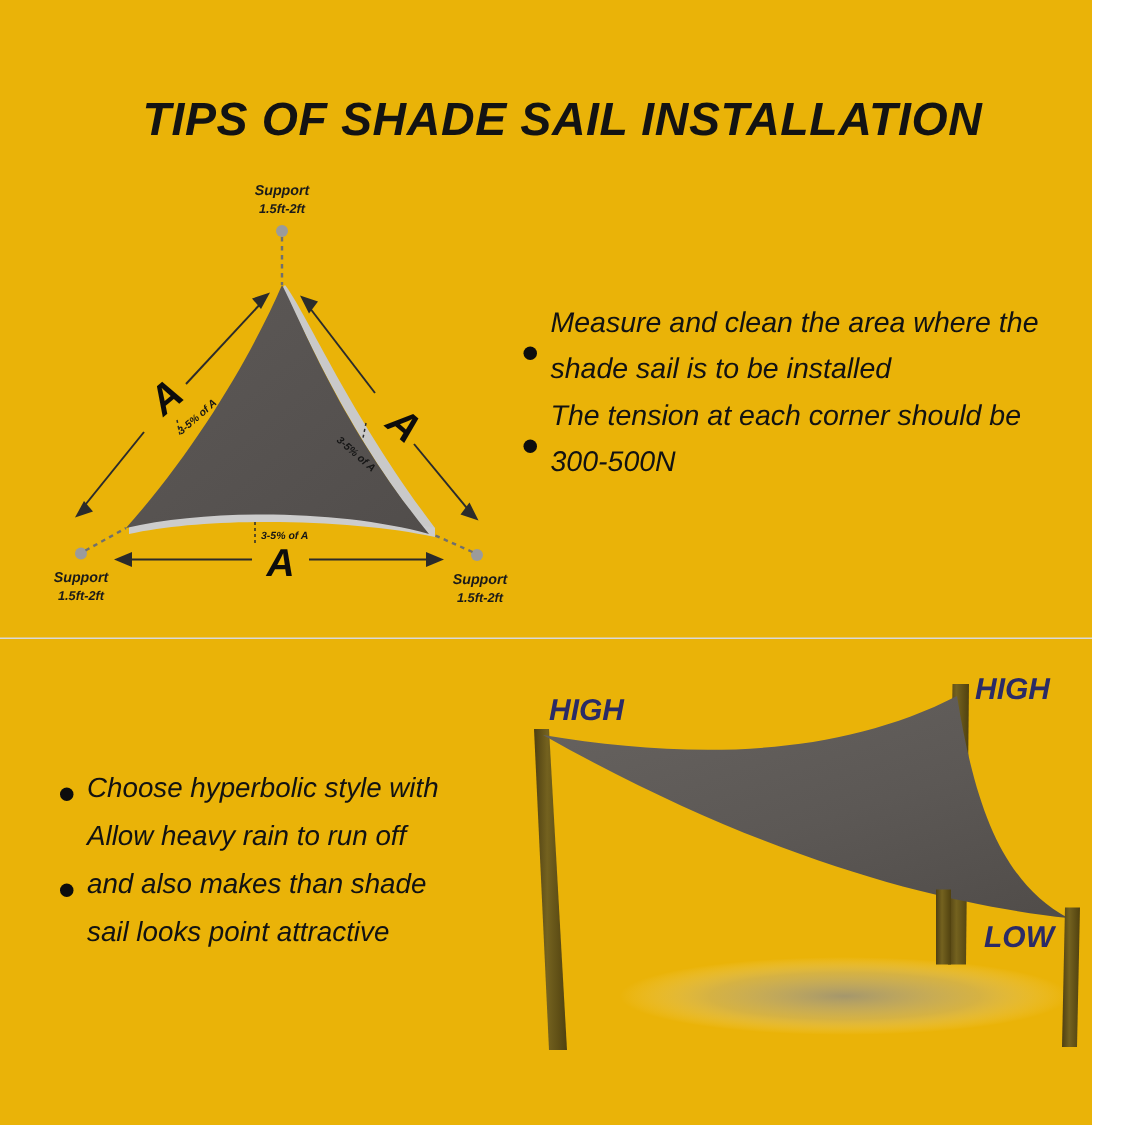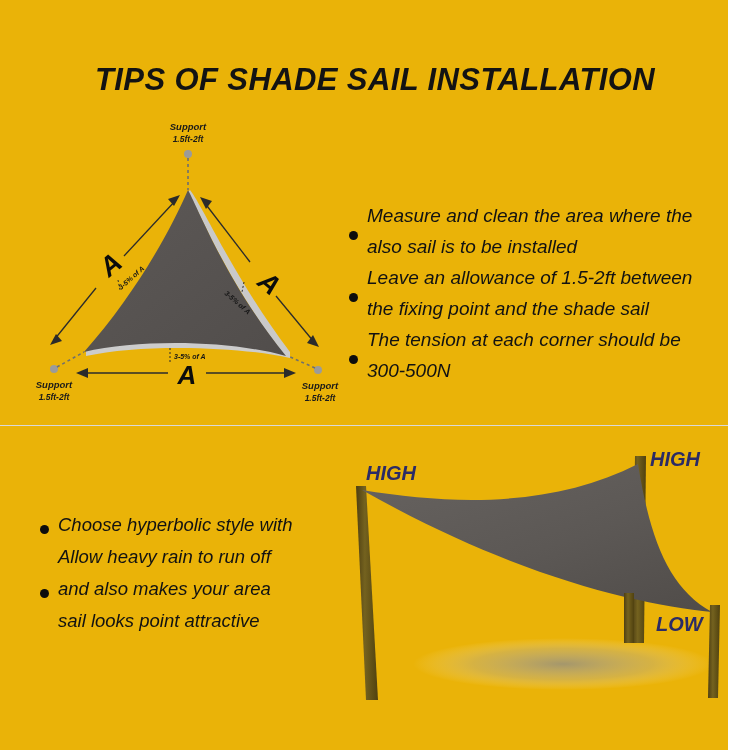--- a/index.html
+++ b/index.html
@@ -197,31 +197,24 @@
     <text class="support-label" x="292" y="277" text-anchor="middle">Support</text>
     <text class="support-sub" x="292" y="289" text-anchor="middle">1.5ft-2ft</text>
   </svg>
 
   <div id="bullets-top" class="bullet-list">
 
     <div class="bullet-row">
       <span class="bullet-dot"></span>
       <span class="bullet-text">
         <span class="bullet-line">Measure and clean the area where the</span><br>
-        <span class="bullet-line">also sail is to be installed</span>
-      </span>
-    </div>
-
-    <div class="bullet-row">
-      <span class="bullet-dot"></span>
-      <span class="bullet-text">
-        <span class="bullet-line">Leave an allowance of 1.5-2ft between</span><br>
-        <span class="bullet-line">the fixing point and the shade sail</span>
-      </span>
-    </div>
+        <span class="bullet-line">shade sail is to be installed</span>
+      </span>
+    </div>
+
 
     <div class="bullet-row">
       <span class="bullet-dot"></span>
       <span class="bullet-text">
         <span class="bullet-line">The tension at each corner should be</span><br>
         <span class="bullet-line">300-500N</span>
       </span>
     </div>
   </div>
 
@@ -233,21 +226,21 @@
       <span class="bullet-dot"></span>
       <span class="bullet-text">
         <span class="bullet-line">Choose hyperbolic style with</span><br>
       </span>
     </div>
 
     <div class="bullet-row">
       <span class="bullet-dot"></span>
       <span class="bullet-text">
         <span class="bullet-line">Allow heavy rain to run off</span><br>
-        <span class="bullet-line">and also makes your area</span><br>
+        <span class="bullet-line">and also makes than shade</span><br>
         <span class="bullet-line">sail looks point attractive</span>
       </span>
     </div>
   </div>
 
   <svg id="sail-diagram" viewBox="0 0 412 295">
     <defs>
       <linearGradient id="sailGrad" x1="0.1" y1="0" x2="0.9" y2="1">
         <stop offset="0%" stop-color="#66625f"></stop>
         <stop offset="55%" stop-color="#5c5855"></stop>

